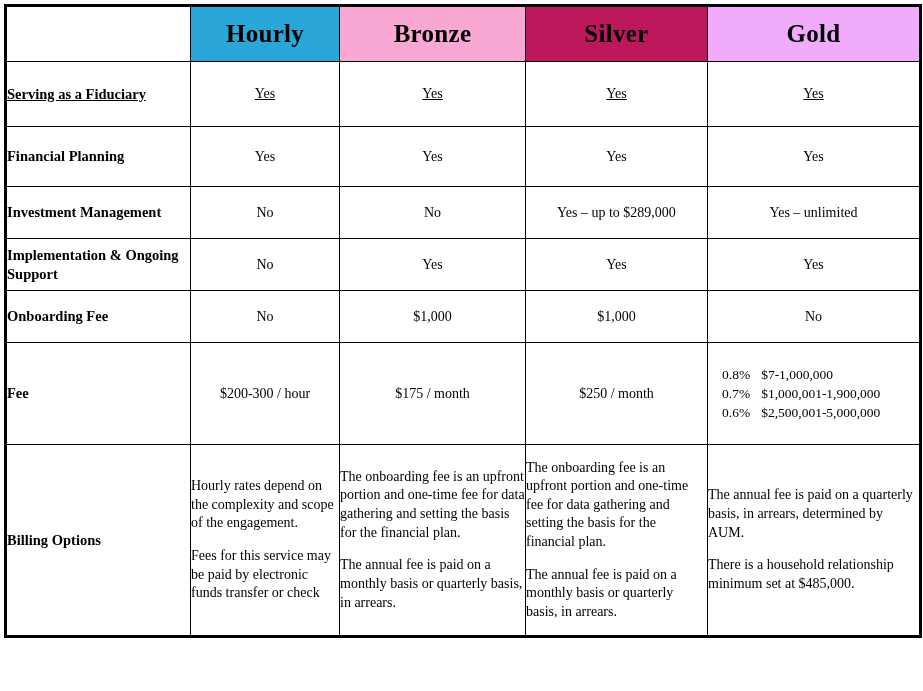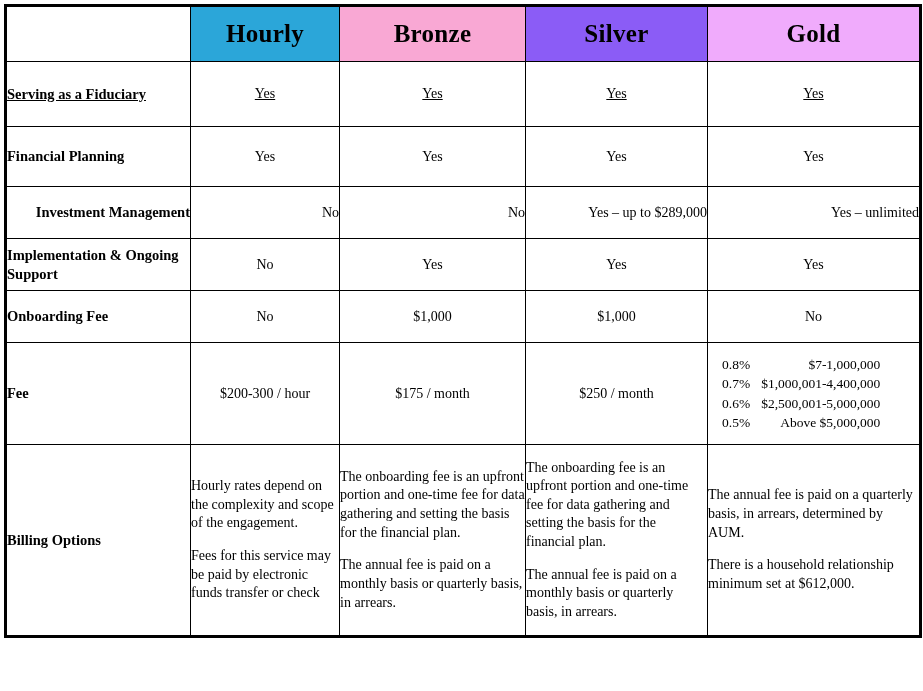--- a/index.html
+++ b/index.html
@@ -60,33 +60,33 @@
   
   td.value-cell {
     text-align: center;
     font-size: 14px;
   }
 
   
   tr.r-fiduciary td      { height: 64px; text-decoration: underline; }
   tr.r-planning td       { height: 59px; }
   tr.r-asset td          { height: 52px; }
-  tr.r-investment td     { height: 51px; text-align: right; }
+  tr.r-investment td     { height: 51px; }
   tr.r-implementation td { height: 51px; }
   tr.r-onboarding td     { height: 51px; }
   tr.r-fee td            { height: 101px; }
   tr.r-billing td        { height: 190px; }
 
   
   .tier-list {
     display: table;
     margin: 0 auto 0 14px;
     font-size: 13.5px;
     line-height: 1.42;
-    text-align: right;
+    text-align: left;
   }
   .tier-row { display: table-row; }
   .tier-pct,
   .tier-range { display: table-cell; white-space: nowrap; }
   .tier-pct { padding-right: 11px; }
 
   
   td.billing-cell {
     vertical-align: middle;
     padding: 0 10px 0 12px;
@@ -113,21 +113,21 @@
     <col class="c-bronze">
     <col class="c-silver">
     <col class="c-gold">
   </colgroup>
 
   <thead>
     <tr class="header-row">
       <th class="corner-cell"></th>
       <th class="col-header" id="th-hourly" style="background-color: rgb(43, 166, 217);">Hourly</th>
       <th class="col-header" id="th-bronze" style="background-color: #f9a8d4;">Bronze</th>
-      <th class="col-header" id="th-silver" style="background-color: #8b5cf6;">Silver</th>
+      <th class="col-header" id="th-silver" style="background-color: #be185d;">Silver</th>
       <th class="col-header" id="th-gold" style="background-color: #f0abfc;">Gold</th>
     </tr>
   </thead>
 
   <tbody>
     <tr class="r-fiduciary">
       <td class="row-label">Serving as a Fiduciary</td>
       <td class="value-cell">Yes</td>
       <td class="value-cell">Yes</td>
       <td class="value-cell">Yes</td>
@@ -173,30 +173,26 @@
       <td class="value-cell">$175 / month</td>
       <td class="value-cell">$250 / month</td>
       <td class="value-cell">
         <div class="tier-list" id="gold-tier-list">
             <div class="tier-row">
               <div class="tier-pct">0.8%</div>
               <div class="tier-range">$7-1,000,000</div>
             </div>
             <div class="tier-row">
               <div class="tier-pct">0.7%</div>
-              <div class="tier-range">$1,000,001-4,400,000</div>
+              <div class="tier-range">$1,000,001-1,900,000</div>
             </div>
             <div class="tier-row">
               <div class="tier-pct">0.6%</div>
               <div class="tier-range">$2,500,001-5,000,000</div>
             </div>
-            <div class="tier-row">
-              <div class="tier-pct">0.5%</div>
-              <div class="tier-range">Above $5,000,000</div>
-            </div>
           </div>
       </td>
     </tr>
 
     <tr class="r-billing">
       <td class="row-label">Billing Options</td>
 
       <td class="billing-cell">
         <div class="billing-body">
           <p>Hourly rates depend on the complexity and scope of the engagement.</p>
@@ -214,18 +210,18 @@
       <td class="billing-cell">
         <div class="billing-body">
           <p>The onboarding fee is an upfront portion and one-time fee for data gathering and setting the basis for the financial plan.</p>
           <p>The annual fee is paid on a monthly basis or quarterly basis, in arrears.</p>
         </div>
       </td>
 
       <td class="billing-cell">
         <div class="billing-body">
           <p>The annual fee is paid on a quarterly basis, in arrears, determined by AUM.</p>
-          <p>There is a household relationship minimum set at $612,000.</p>
+          <p>There is a household relationship minimum set at $485,000.</p>
         </div>
       </td>
     </tr>
   </tbody>
 </table>
 
 </body></html>

